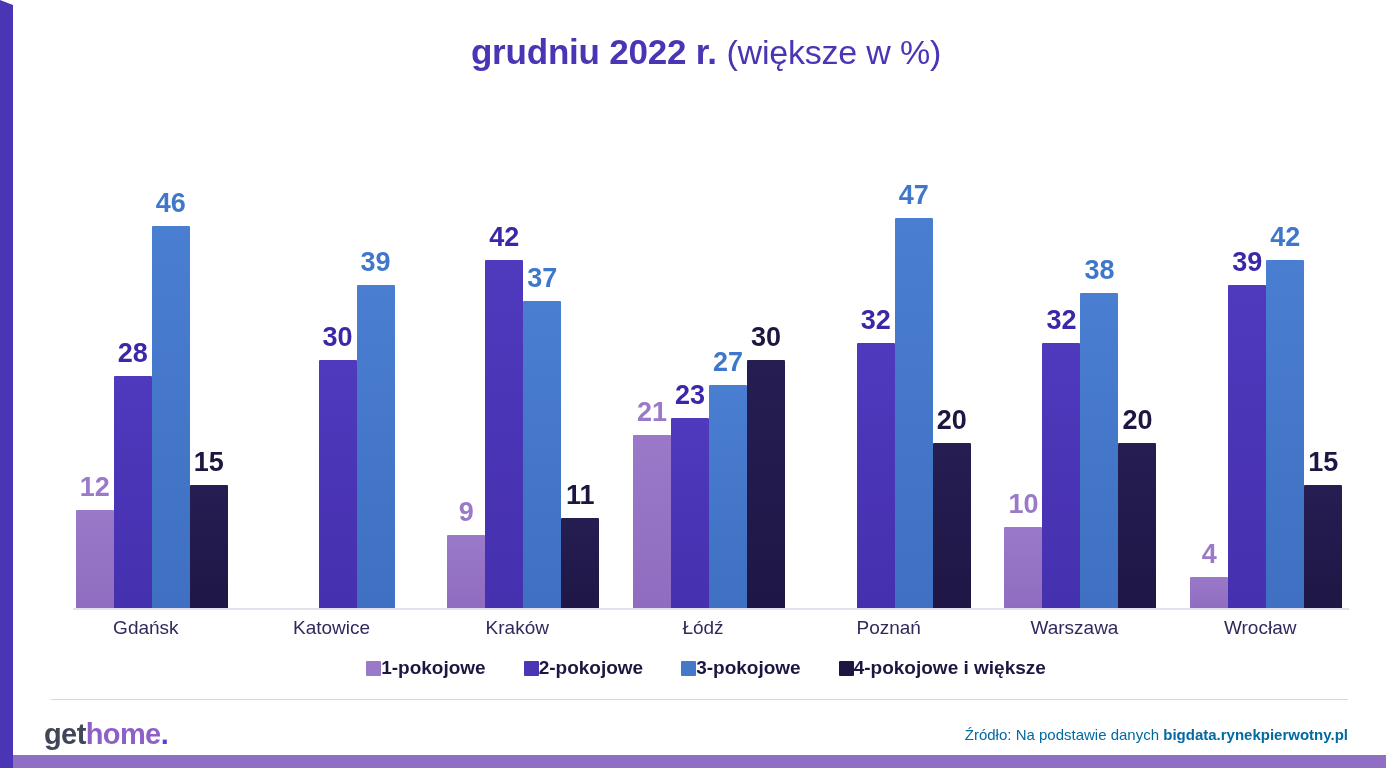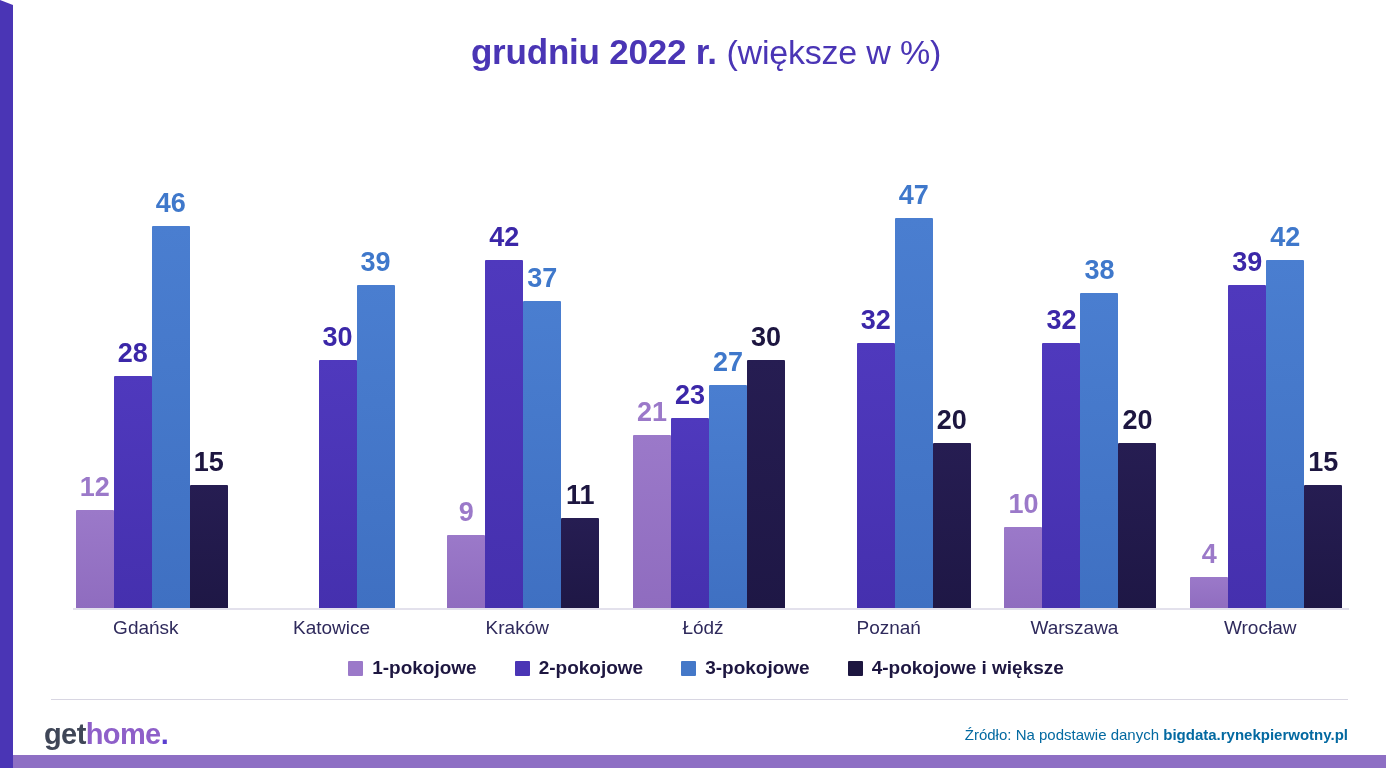--- a/index.html
+++ b/index.html
@@ -98,21 +98,21 @@
     flex:1 1 0;text-align:center;
     font-size:19px;color:#2f2a5c;
   }
 
   
   #legend{
     position:absolute;left:13px;right:0;top:652px;
     display:flex;justify-content:center;align-items:center;
     gap:38px;
   }
-  .leg{display:flex;align-items:center;gap:9px;}
+  .leg{display:flex;align-items:center;}
   .swatch{width:15px;height:15px;display:inline-block;border-radius:1px;}
   .leg-label{font-size:19px;font-weight:bold;color:#1d1640;white-space:nowrap;}
 
   
   #divider{
     position:absolute;left:38px;right:38px;top:694px;height:1px;background:#d8d6e2;
   }
   #footer{
     position:absolute;left:31px;right:38px;top:705px;height:48px;
     display:flex;align-items:center;justify-content:space-between;

